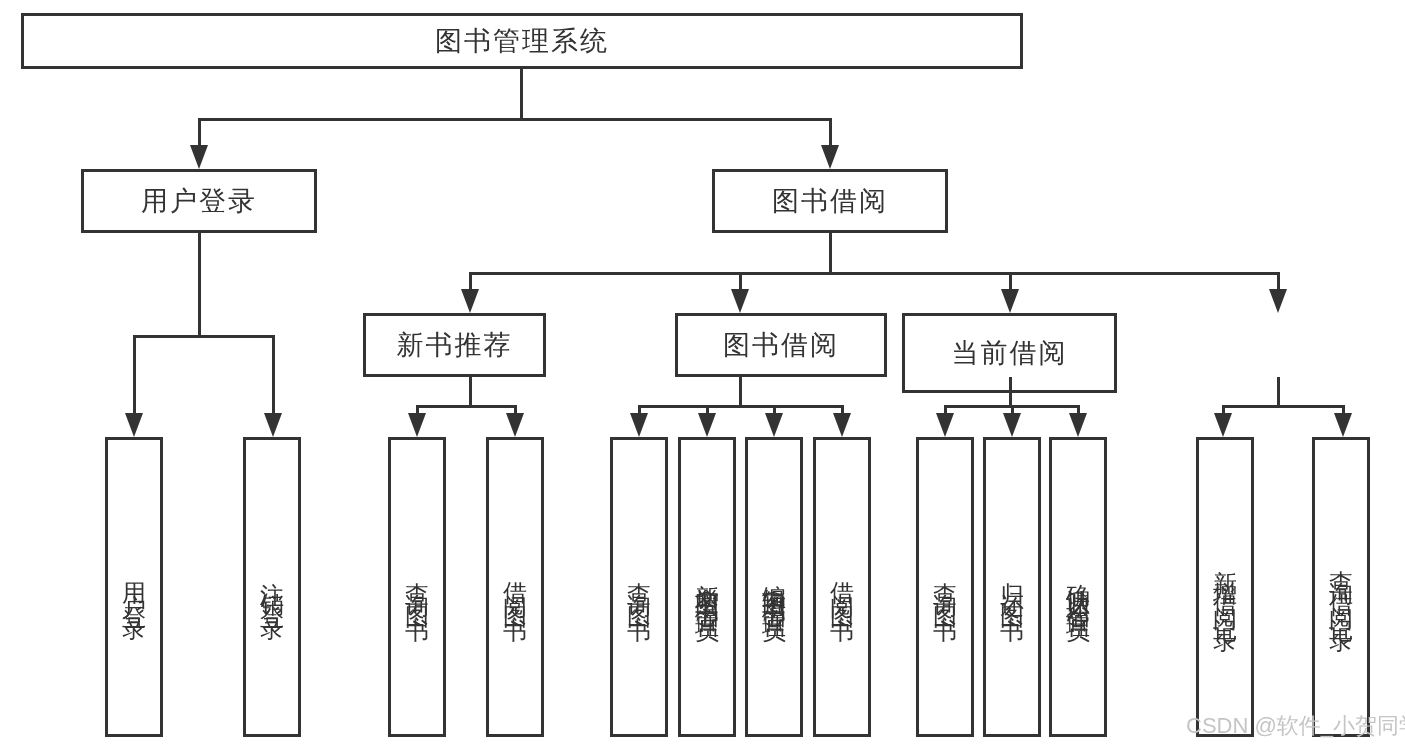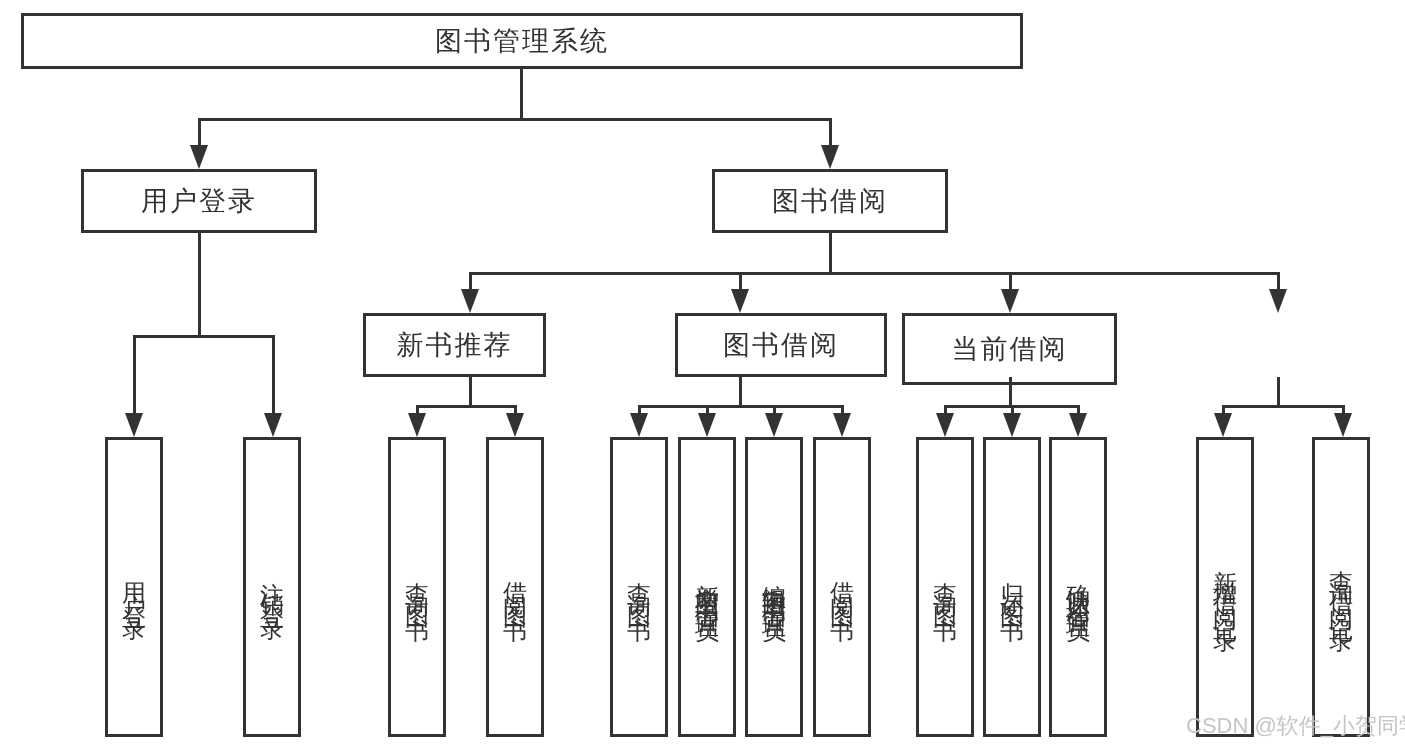--- a/index.html
+++ b/index.html
@@ -22,21 +22,21 @@
     position:absolute;width:0;height:0;
     border-left:9px solid transparent;border-right:9px solid transparent;
     border-top:24px solid #333;
   }
   
   #n-root   {left:21px;  top:13px;  width:1002px;height:56px;}
   #n-login  {left:81px;  top:169px; width:236px; height:64px;}
   #n-mgmt   {left:712px; top:169px; width:236px; height:64px;}
   #n-rec    {left:363px; top:313px; width:183px; height:64px;}
   #n-borrow {left:634px; top:313px; width:212px; height:64px;margin-left:41px;}
-  #n-current{left:902px; top:313px; width:215px; height:72px;}
+  #n-current{left:902px; top:313px; width:215px; height:80px;}
   #n-history{left:1172px;top:313px; width:212px; height:64px;}
   .leaf{top:437px;width:58px;height:300px;}
   #n-l1{left:105px;} #n-l2{left:243px;}
   #n-a1{left:388px;} #n-a2{left:486px;}
   #n-b1{left:610px;} #n-b2{left:678px;} #n-b3{left:745px;} #n-b4{left:813px;}
   #n-c1{left:916px;} #n-c2{left:983px;} #n-c3{left:1049px;}
   #n-d1{left:1196px;} #n-d2{left:1312px;}
   .watermark{
     position:absolute;left:1186px;top:711px;z-index:5;
     font-size:22px;color:#c5c5c5;white-space:nowrap;

